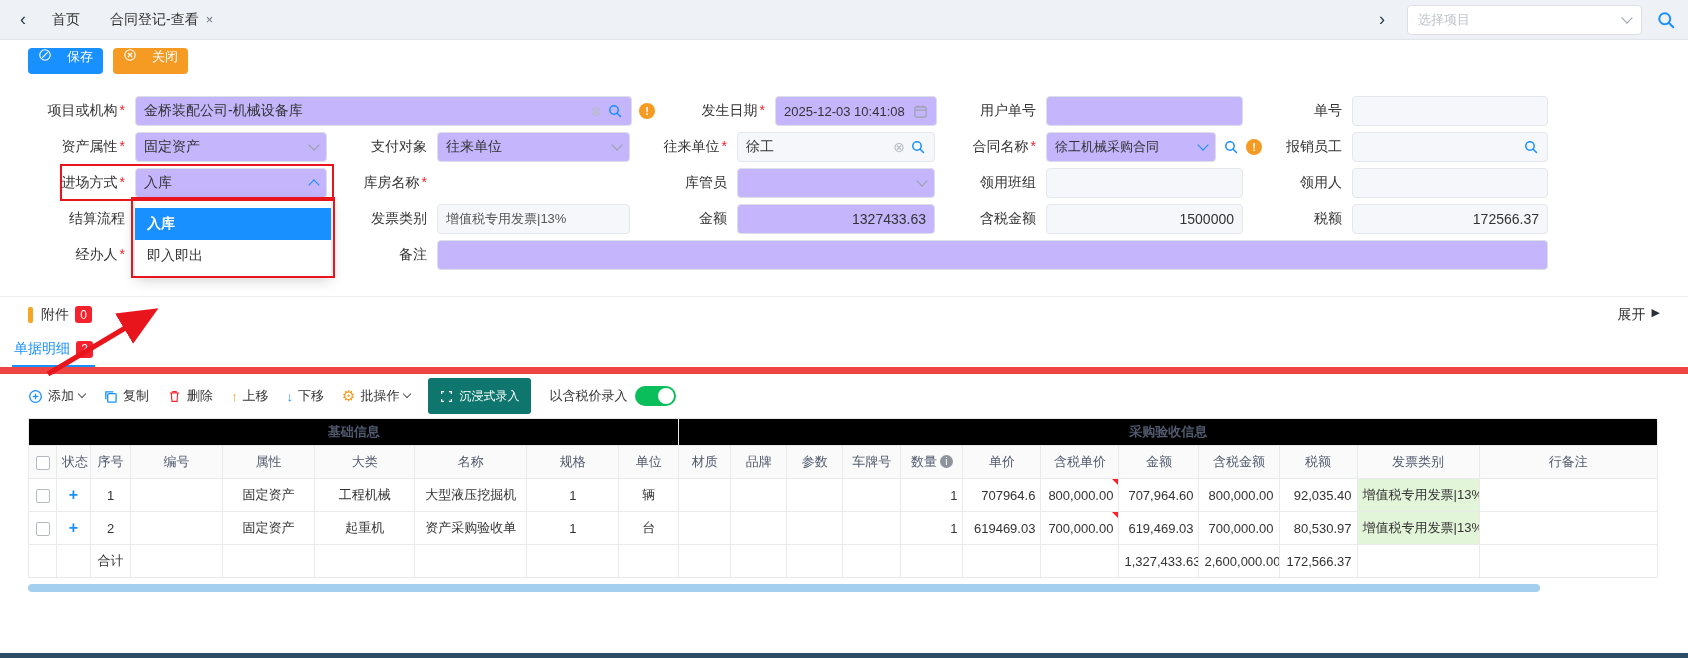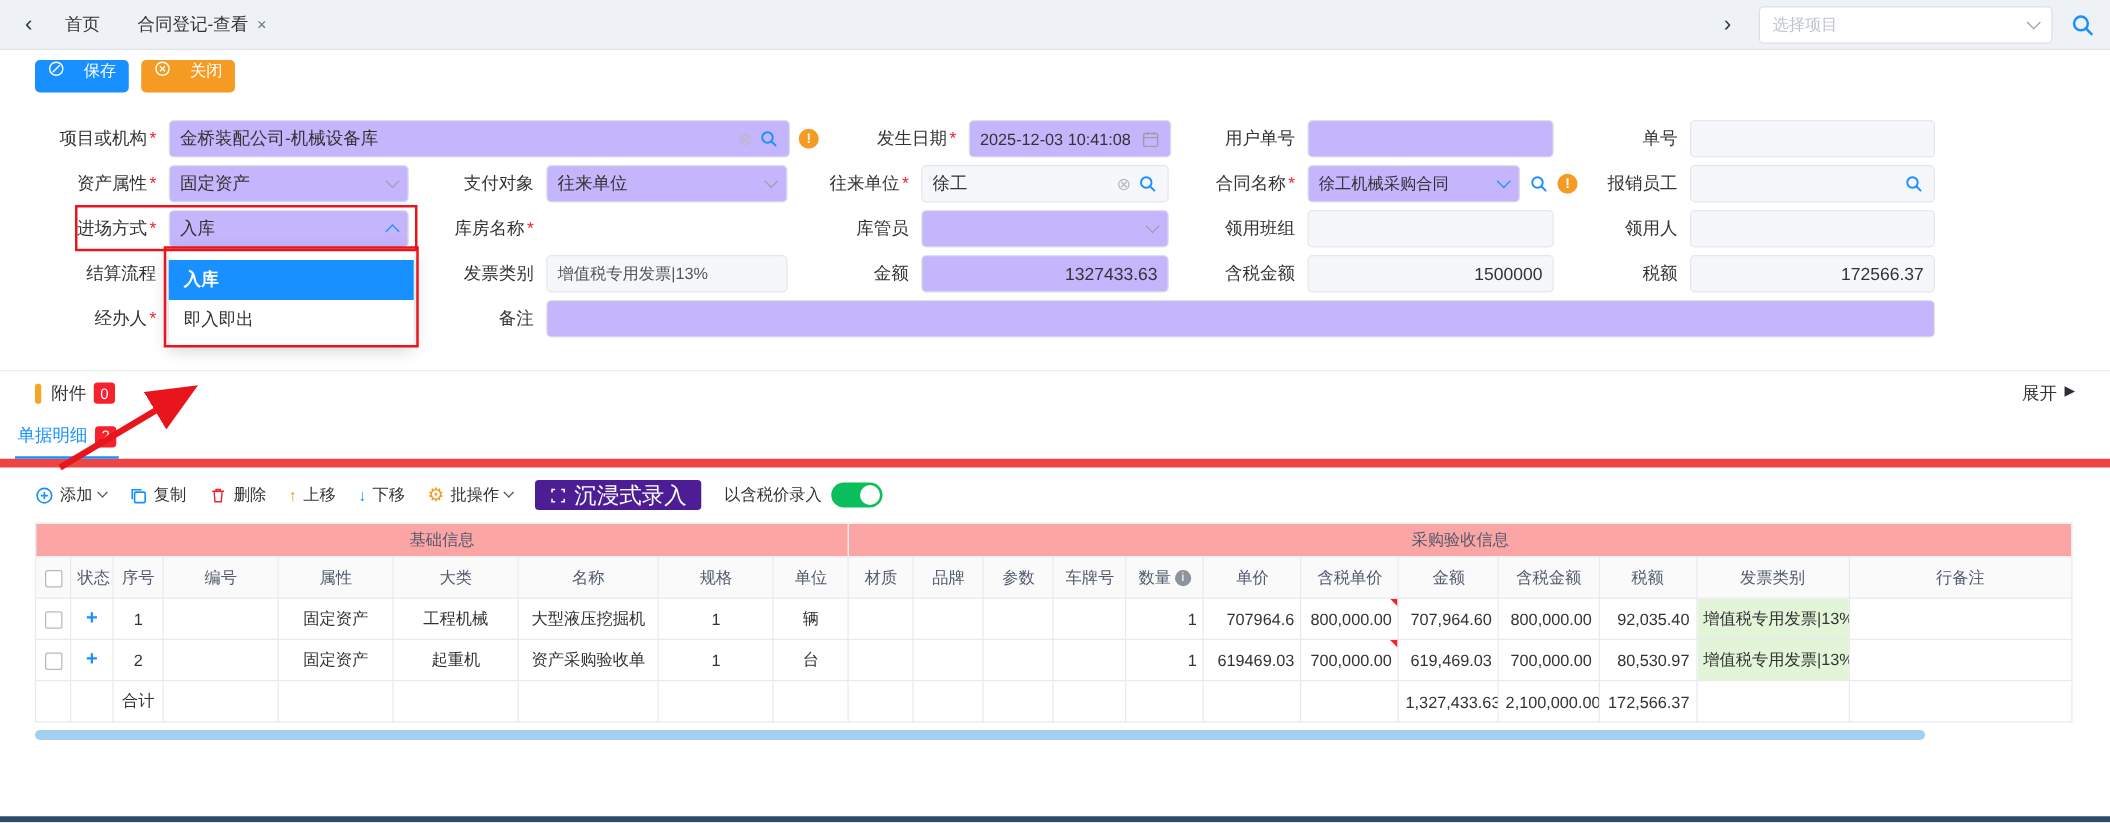--- a/index.html
+++ b/index.html
@@ -71,29 +71,29 @@
   .detail-tabs{padding:0 12px;display:flex;border-bottom:7px solid #ef4444}
   .detail-tab{color:#1890ff;padding:8px 2px 7px;border-bottom:2px solid #1890ff;display:flex;align-items:center;cursor:pointer}
 
   
   .grid-toolbar{display:flex;align-items:center;gap:18px;padding:8px 28px;height:44px}
   .tbtn{display:inline-flex;align-items:center;gap:5px;color:#333;font-size:13px;cursor:pointer;white-space:nowrap}
   .tbtn svg{width:15px;height:15px}
   .i-up{color:#f59a23;font-weight:bold}.i-up::after{content:"↑"}
   .i-down{color:#1890ff;font-weight:bold}.i-down::after{content:"↓"}
   .i-gear{color:#f59a23;font-size:15px}.i-gear::after{content:"⚙"}
-  .btn-immersive{background:#4c1d95;color:#fff;height:24px;border-radius:3px;display:inline-flex;align-items:center;gap:6px;padding:0 12px;font-size:18px;cursor:pointer}
+  .btn-immersive{background:#0f766e;color:#fff;height:36px;border-radius:3px;display:inline-flex;align-items:center;gap:6px;padding:0 12px;font-size:12px;cursor:pointer}
   .toggle{width:41px;height:20px;border-radius:10px;background:#0abf5b;position:relative;cursor:pointer;flex:none}
   .toggle .knob{position:absolute;right:2px;top:2px;width:16px;height:16px;border-radius:50%;background:#fff}
 
   
   .grid-wrap{padding:0 28px}
   table{border-collapse:collapse;table-layout:fixed;width:1630px;font-size:13px}
   th,td{border:1px solid #e8eaec;text-align:center;overflow:hidden;white-space:nowrap;padding:0 5px;height:33px}
-  thead tr.group th{height:27px;background:#fca5a5;color:#515a6e;font-weight:normal}
+  thead tr.group th{height:27px;background:#000000;color:#515a6e;font-weight:bold}
   thead tr.cols th{height:33px;background:#fafafa;color:#515a6e;font-weight:normal}
   td.r,th.r{text-align:right}
   td.green{background:#e3f5d9}
   td.corner{position:relative}
   td.corner::after{content:"";position:absolute;top:0;right:0;border-top:6px solid #f5222d;border-left:6px solid transparent}
   .cb{width:14px;height:14px;border:1px solid #b5bac2;border-radius:2px;display:inline-block;background:#fff;vertical-align:middle}
   .plus{color:#1890ff;font-weight:bold;font-size:16px;line-height:1;cursor:pointer}
   .plus::after{content:"+"}
   .qinfo{display:inline-block;width:13px;height:13px;border-radius:50%;background:#8d949d;color:#fff;font-size:10px;line-height:13px;margin-left:3px;vertical-align:1px}
   .qinfo::after{content:"i"}
@@ -522,21 +522,21 @@
             <td></td>
             <td></td>
           <td></td>
             <td></td>
             <td></td>
           <td></td>
             <td></td>
             <td></td>
           <td></td>
           <td class="r">1,327,433.63</td>
-          <td class="r">2,100,000.00</td>
+          <td class="r">2,600,000.00</td>
           <td class="r">172,566.37</td>
           <td></td>
           <td></td>
         </tr>
       </tbody>
     </table>
   </div>
 
   <div class="hscroll">
     <span class="thumb"></span>

